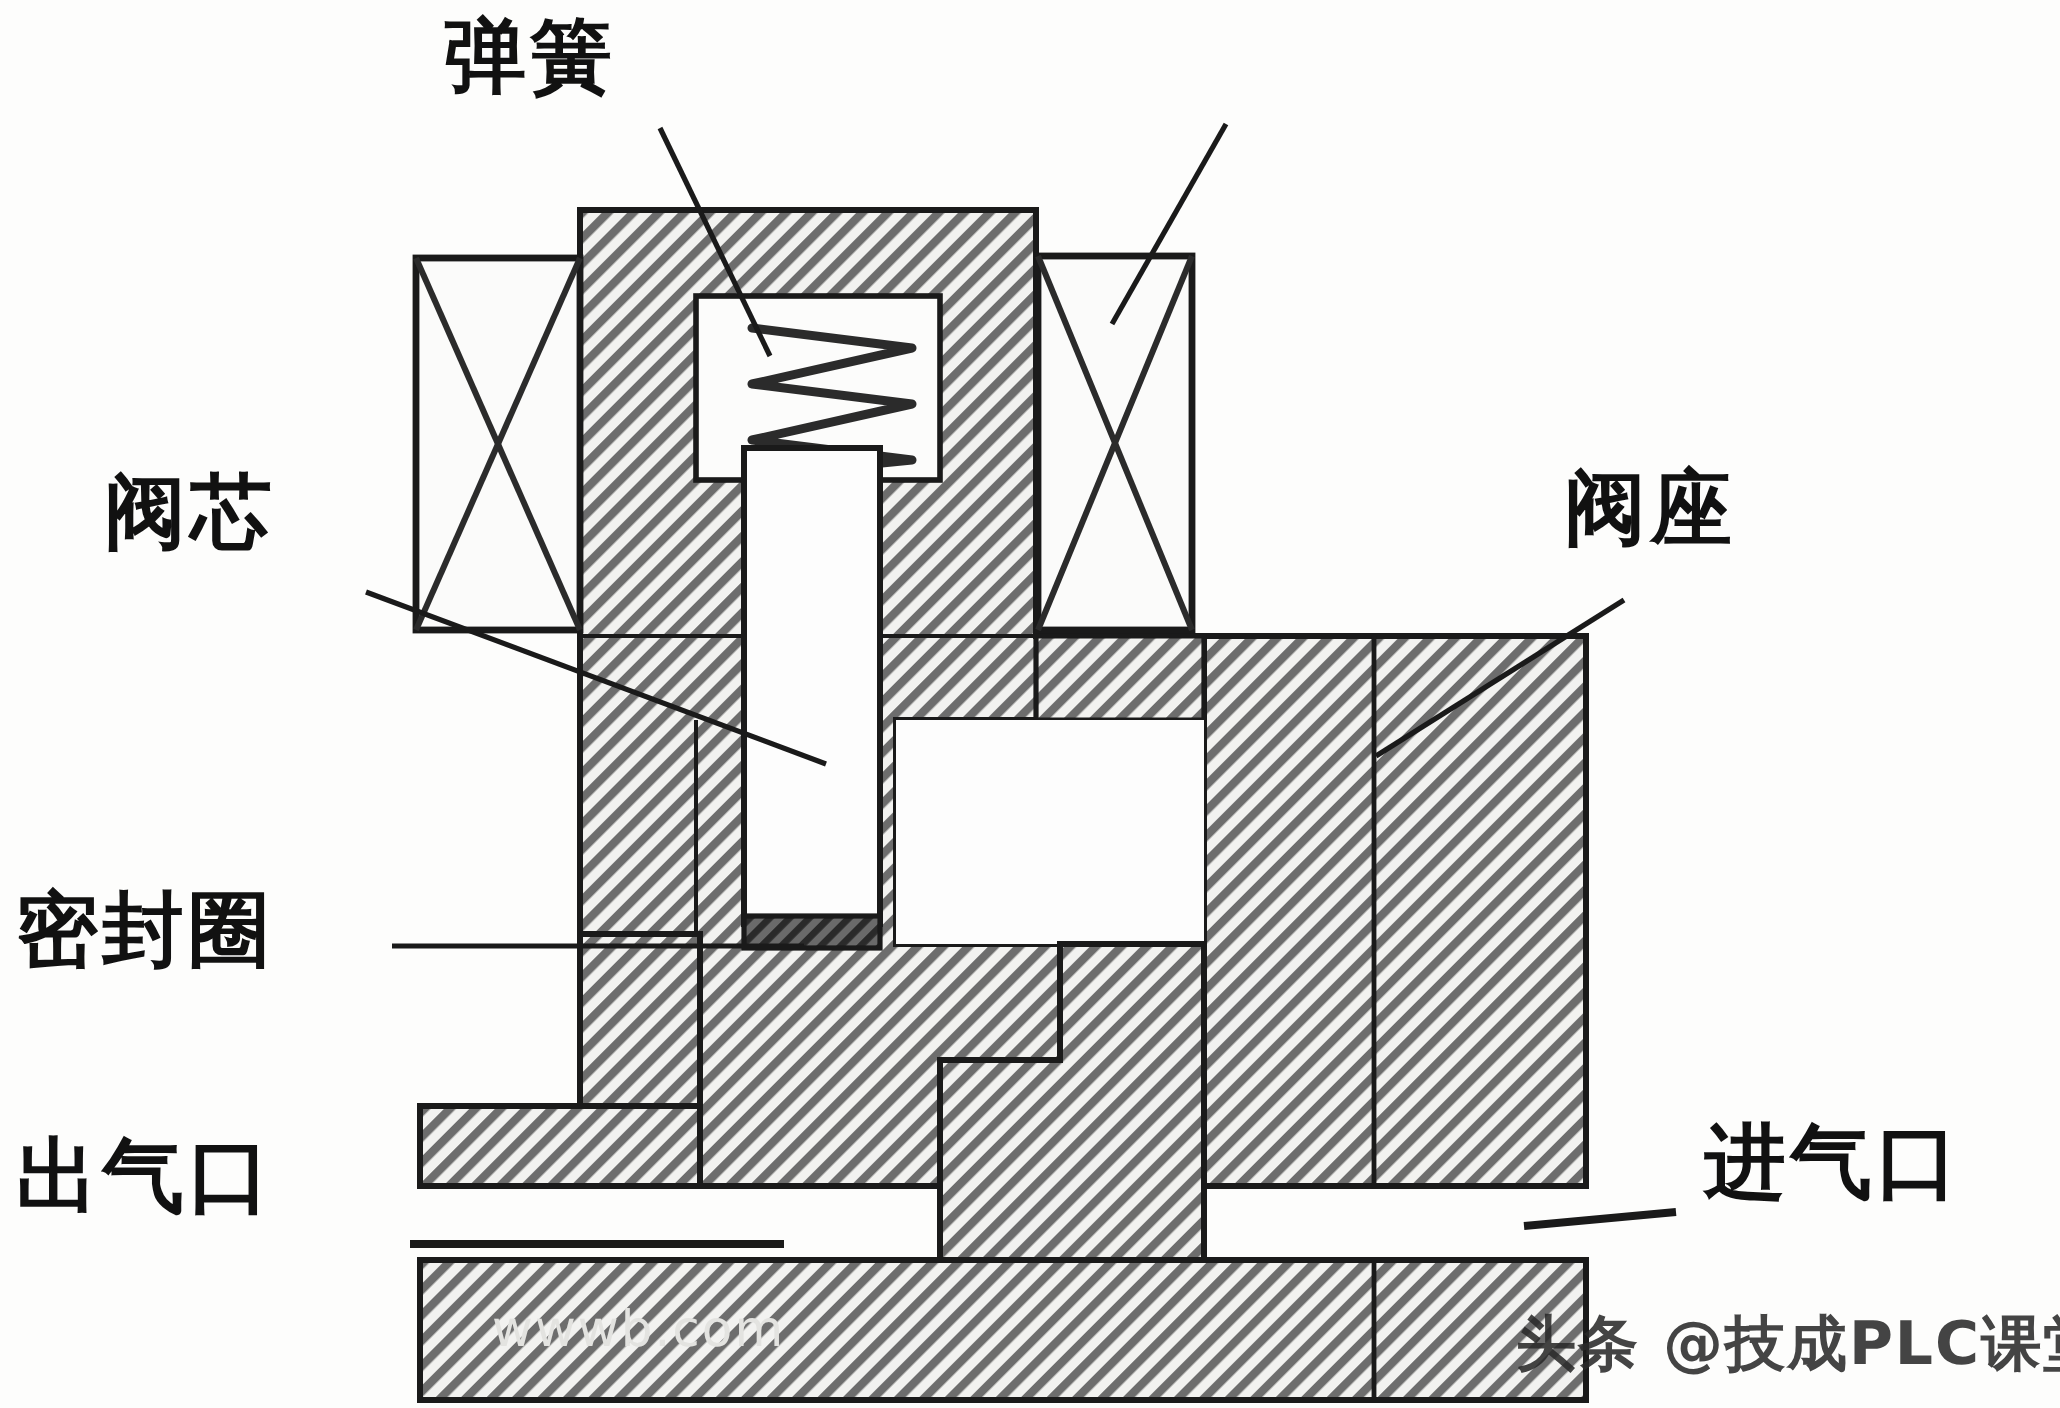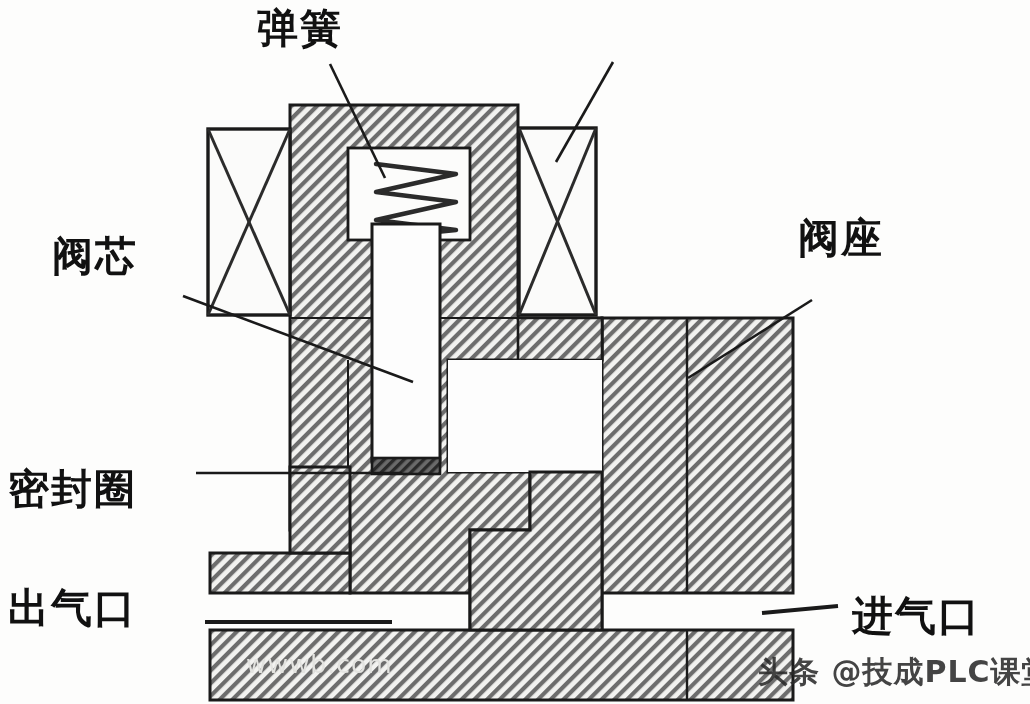--- a/index.html
+++ b/index.html
@@ -141,30 +141,30 @@
       <line x1="330" y1="64" x2="385" y2="178"></line>
       <line x1="613" y1="62" x2="556" y2="162"></line>
       <line x1="183" y1="296" x2="413" y2="382"></line>
       <line x1="812" y1="300" x2="688" y2="378"></line>
       <line x1="196" y1="473" x2="402" y2="473"></line>
       <line x1="205" y1="622" x2="392" y2="622" stroke-width="4"></line>
       <line x1="762" y1="613" x2="838" y2="606" stroke-width="4"></line>
     </g>
   </svg>
 
-  <div class="label label-lg" style="left:222px; top:8px;margin-left:35px;">弹簧</div>
+  <div class="label label-lg" style="left:222px; top:8px;">弹簧</div>
 
 
   <div class="label label-lg" style="left:52px; top:236px;">阀芯</div>
 
-  <div class="label label-lg" style="left:782px; top:218px;margin-left:16px;">阀座</div>
+  <div class="label label-lg" style="left:782px; top:234px;">阀座</div>
 
-  <div class="label label-lg" style="left:8px; top:445px;margin-top:24px;">密封圈</div>
+  <div class="label label-lg" style="left:8px; top:445px;">密封圈</div>
 
-  <div class="label label-lg" style="left:8px; top:588px;">出气口</div>
+  <div class="label label-lg" style="left:8px; top:568px;">出气口</div>
 
-  <div class="label label-lg" style="left:852px; top:596px;">进气口</div>
+  <div class="label label-lg" style="left:852px; top:561px;">进气口</div>
 
   <div class="ghost" style="left:246px; top:650px;">wwwb.com</div>
 
   <div class="watermark" style="left:758px; top:652px;">头条 @技成PLC课堂</div>
 
 </div>
 
 </body></html>

